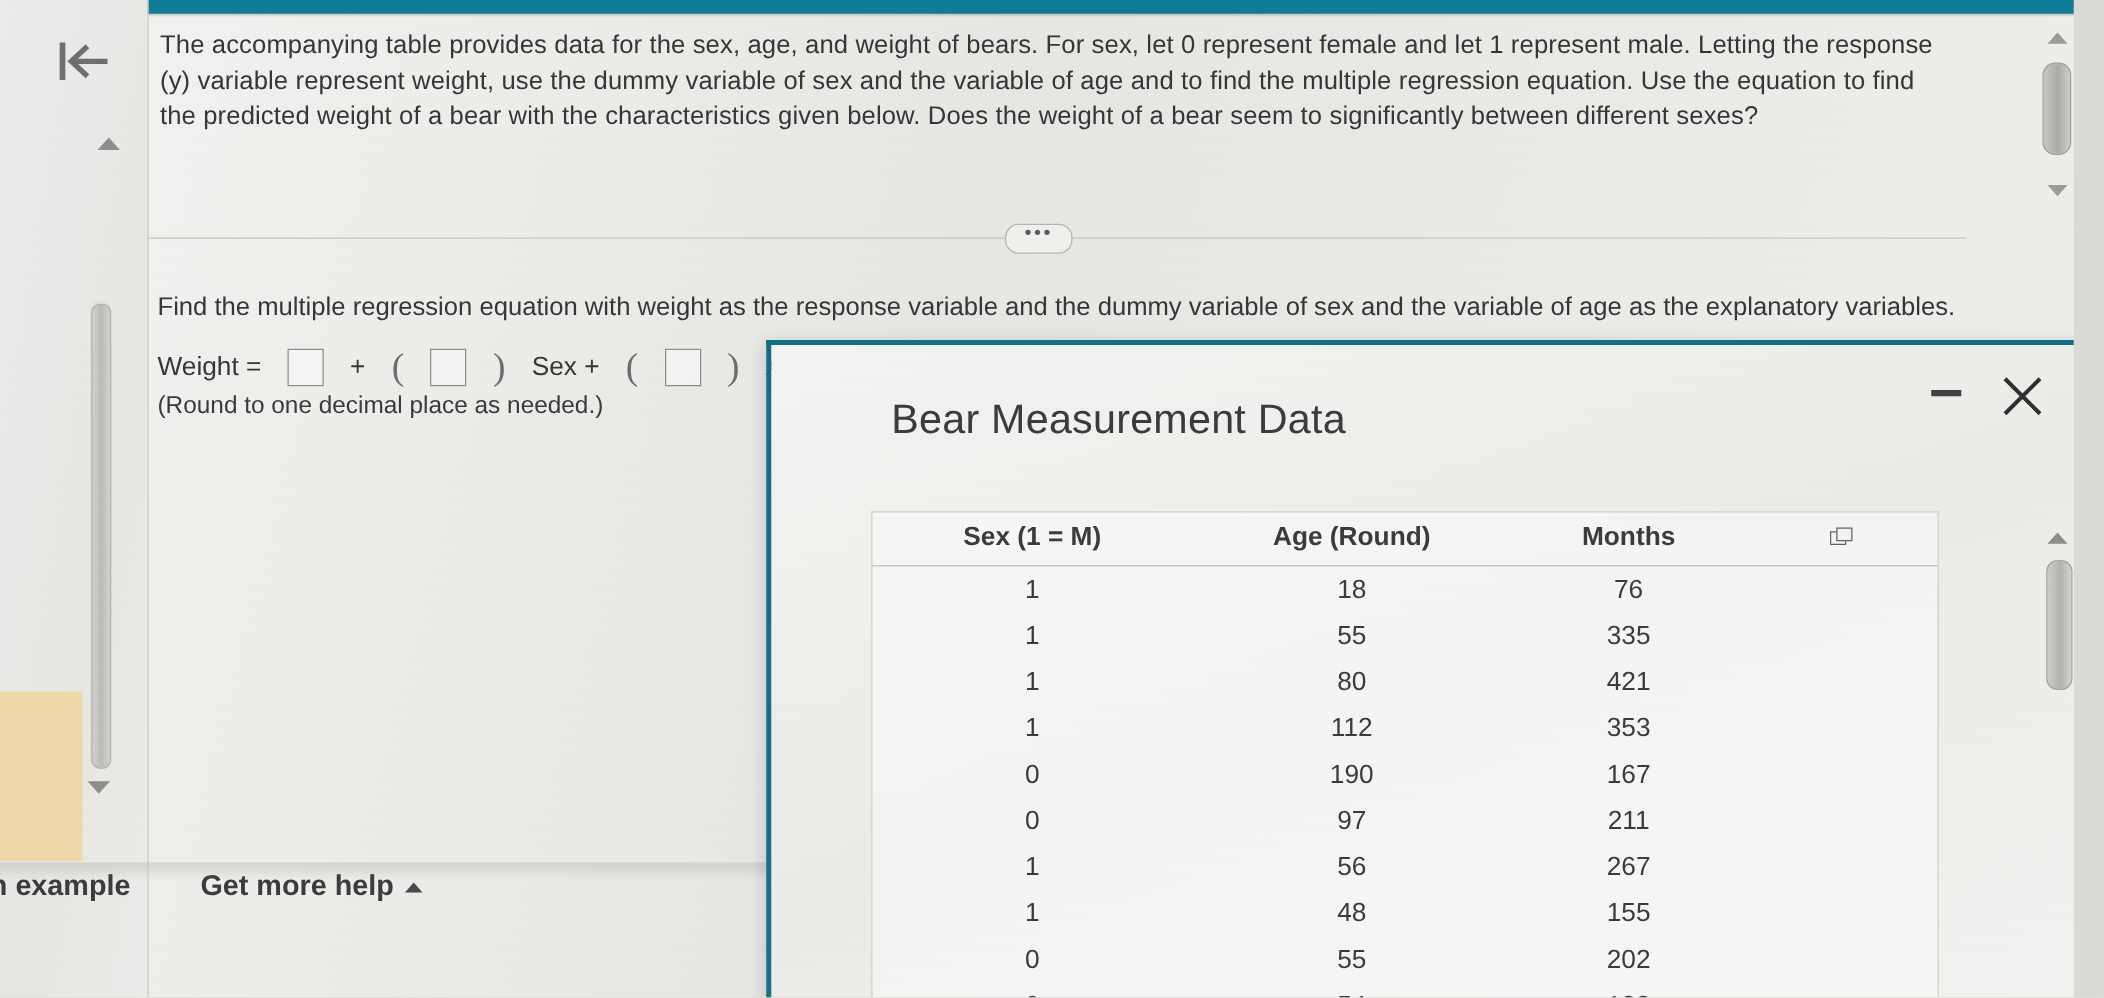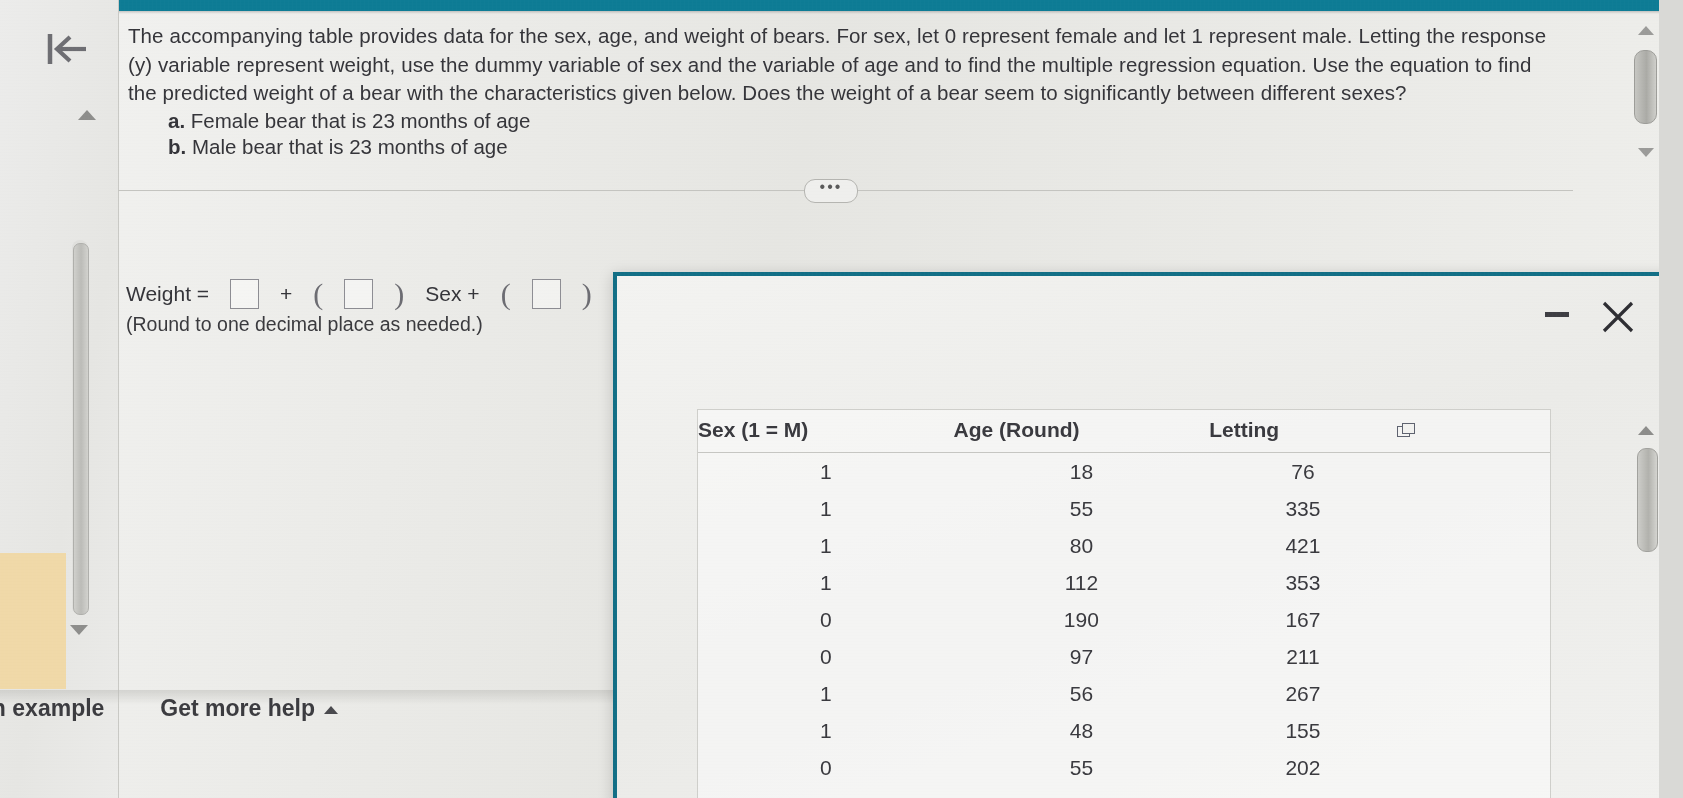--- a/index.html
+++ b/index.html
@@ -222,21 +222,21 @@
   table.bear {
     width: 100%;
     border-collapse: collapse;
     font-size: 21px;
     color: #3a3a3f;
   }
   table.bear thead th {
     font-weight: 700;
     padding: 8px 0 10px 0;
     border-bottom: 1px solid #c7c7c3;
-    text-align: left;
+    text-align: center;
     font-size: 21px;
   }
   table.bear tbody td {
     text-align: center;
     padding: 6.5px 0;
     font-size: 21px;
   }
   th.c-sex   { width: 30%; }
   th.c-age   { width: 30%; }
   th.c-wt    { width: 22%; }
@@ -285,34 +285,25 @@
     </svg>
     <div class="rail-caret-up"></div>
     <div class="rail-scroll-track"></div>
     <div class="rail-scroll-thumb"></div>
     <div class="rail-caret-down"></div>
     <div class="tan-block"></div>
   </div>
 
   <div class="qtext">The accompanying table provides data for the sex, age, and weight of bears. For sex, let 0 represent female and let 1 represent male. Letting the response (y) variable represent weight, use the dummy variable of sex and the variable of age and to find the multiple regression equation. Use the equation to find the predicted weight of a bear with the characteristics given below. Does the weight of a bear seem to significantly between different sexes?</div>
 
-  <div class="qlist">
-    <div>
-      <b>a.</b>
-      <span>Female bear that is 23 months of age</span>
-    </div>
-    <div>
-      <b>b.</b>
-      <span>Male bear that is 23 months of age</span>
-    </div>
-  </div>
 
   <div class="divider"></div>
   <div class="ellipsis-pill">•••</div>
 
+  <div class="prompt">Find the multiple regression equation with weight as the response variable and the dummy variable of sex and the variable of age as the explanatory variables.</div>
 
   <div class="eqline">
     <span>Weight =</span>
     <span class="ansbox"></span>
     <span>+</span>
     <span class="paren">(</span>
     <span class="ansbox"></span>
     <span class="paren">)</span>
     <span>Sex +</span>
     <span class="paren">(</span>
@@ -334,32 +325,33 @@
     </div>
   </div>
 
   <div class="rscroll-track">
     <div class="rscroll-up"></div>
     <div class="rscroll-thumb"></div>
     <div class="rscroll-down"></div>
   </div>
 
   <div class="dialog">
+    <div class="dlg-title">Bear Measurement Data</div>
     <div class="dlg-min"></div>
     <svg class="dlg-close" viewBox="0 0 34 34">
       <path d="M3 3 L31 31 M31 3 L3 31" stroke="#2e2e33" stroke-width="3.2" stroke-linecap="butt"></path>
     </svg>
 
     <div class="tablewrap">
       <table class="bear">
         <thead>
           <tr>
             <th class="c-sex">Sex (1 = M)</th>
             <th class="c-age">Age (Round)</th>
-            <th class="c-wt">Letting</th>
+            <th class="c-wt">Months</th>
             <th class="c-copy">
               <span class="copy-icon"><i class="b1"></i><i class="b2"></i></span>
             </th>
           </tr>
         </thead>
         <tbody>
           <tr>
             <td>1</td>
             <td>18</td>
             <td>76</td>

